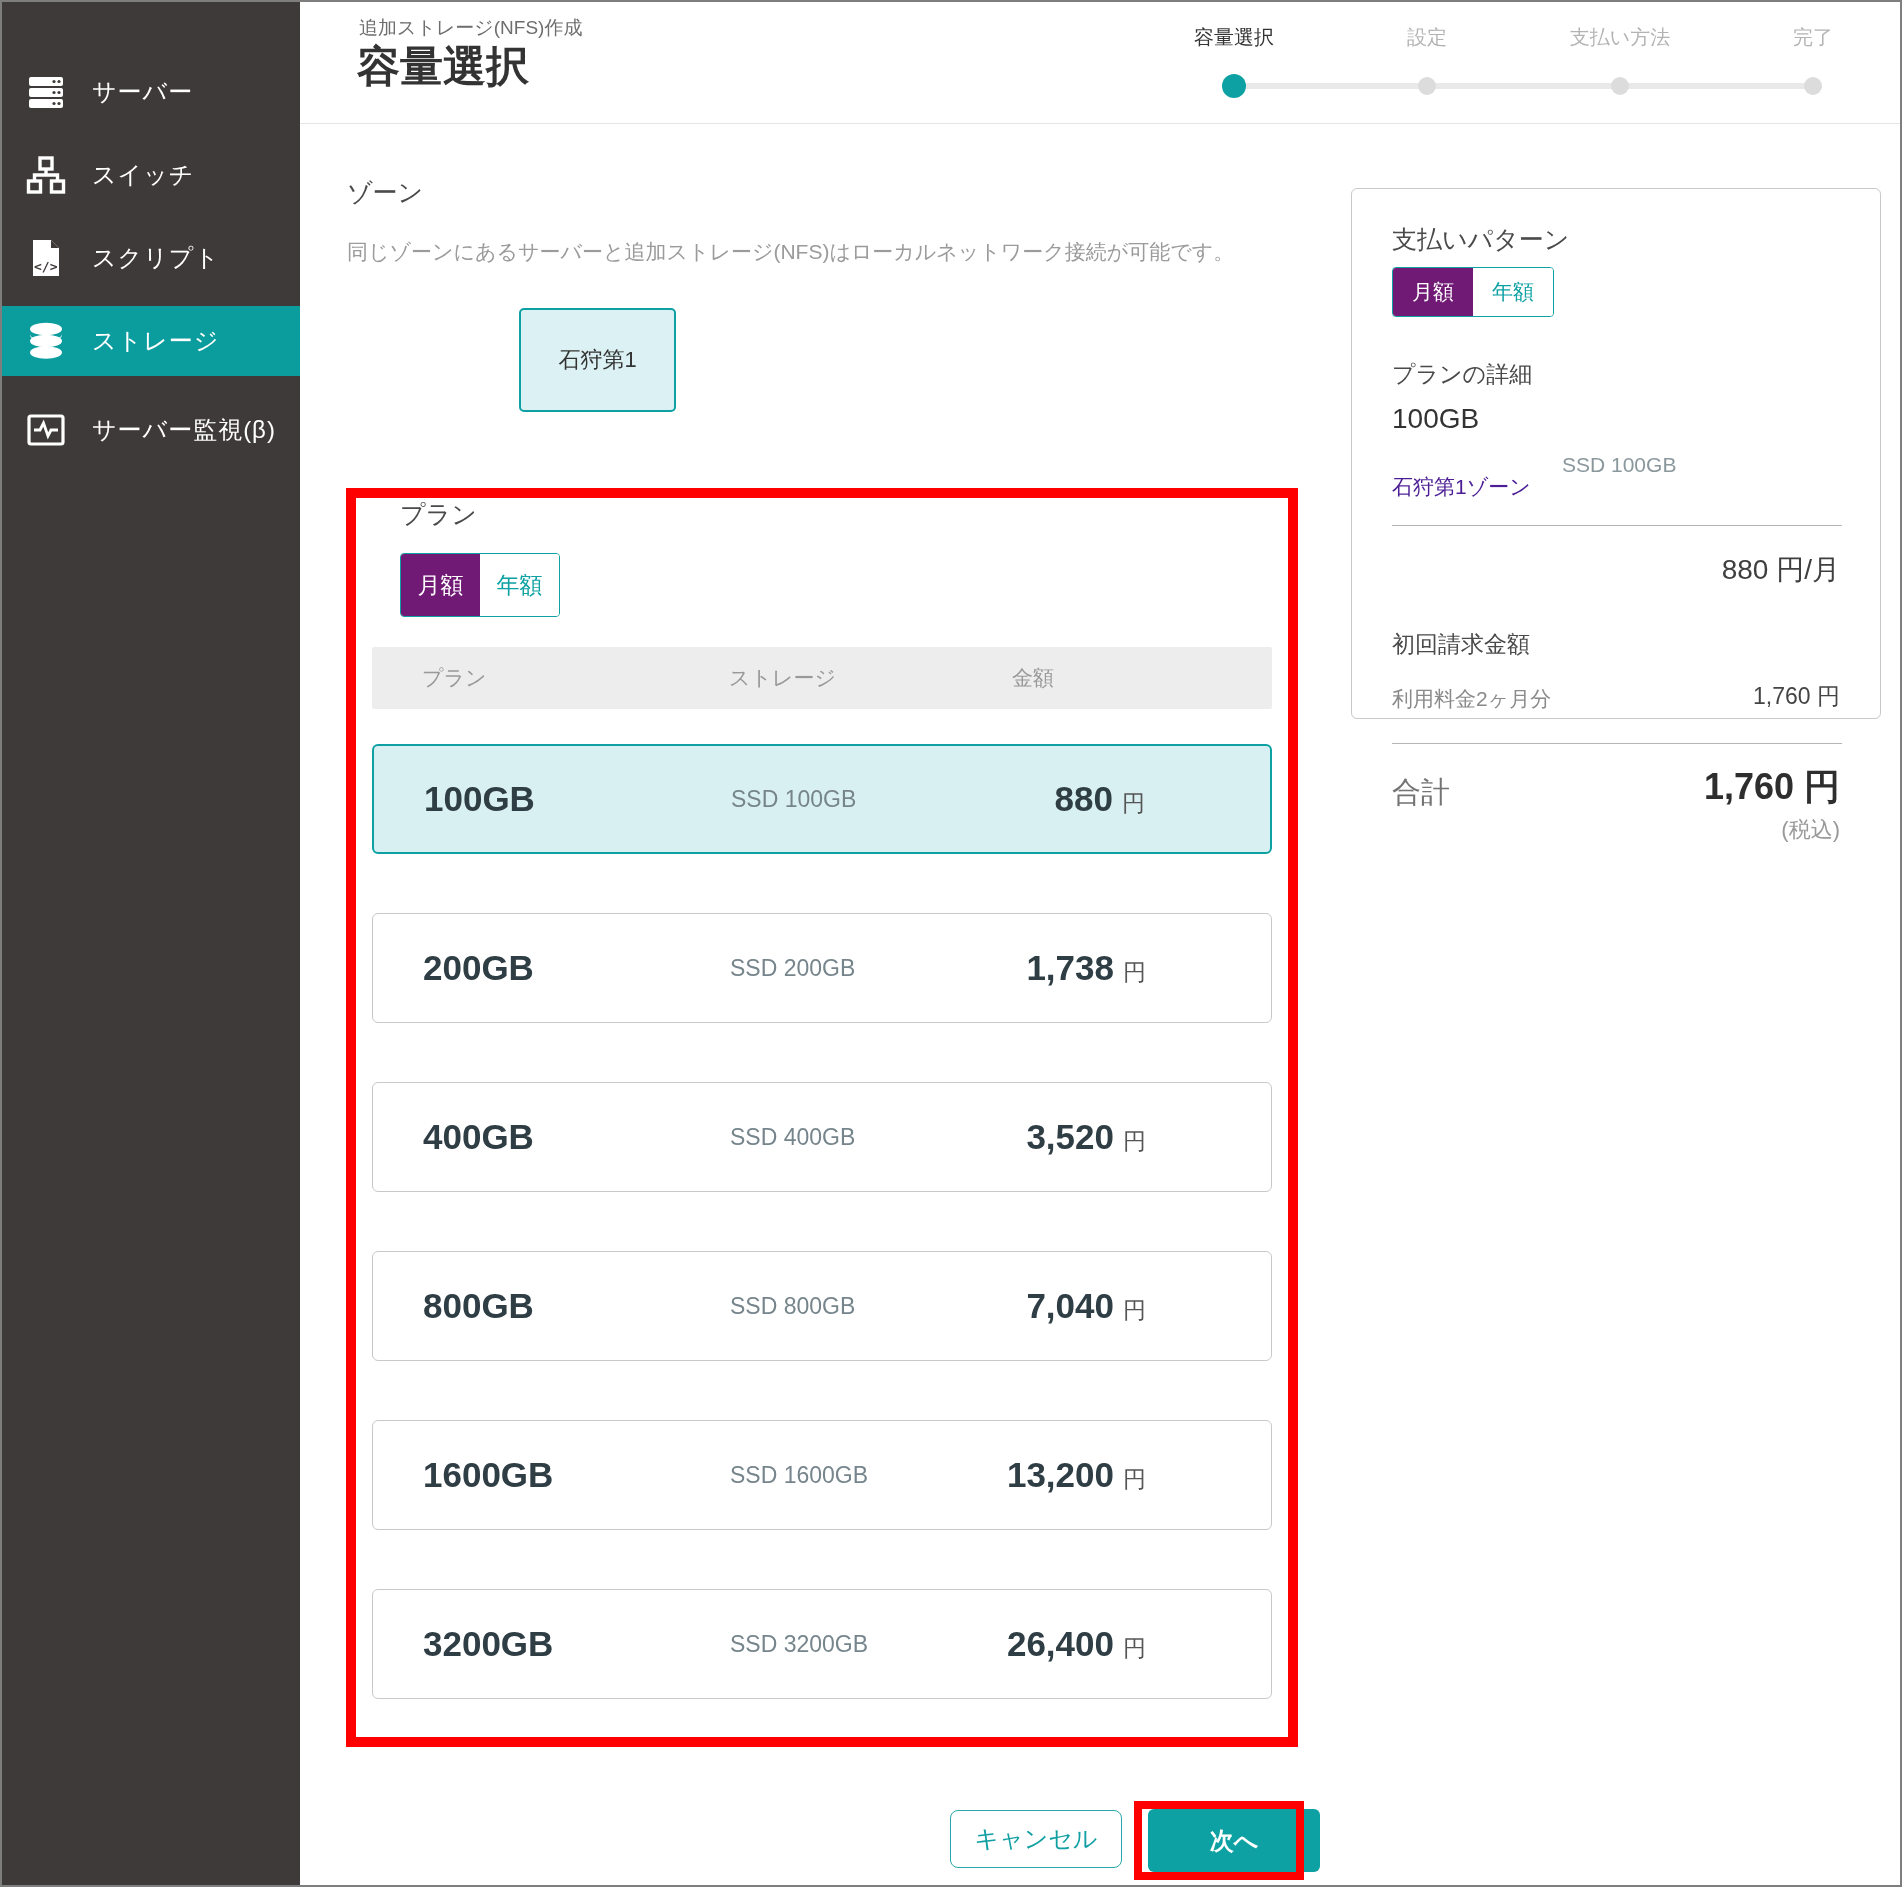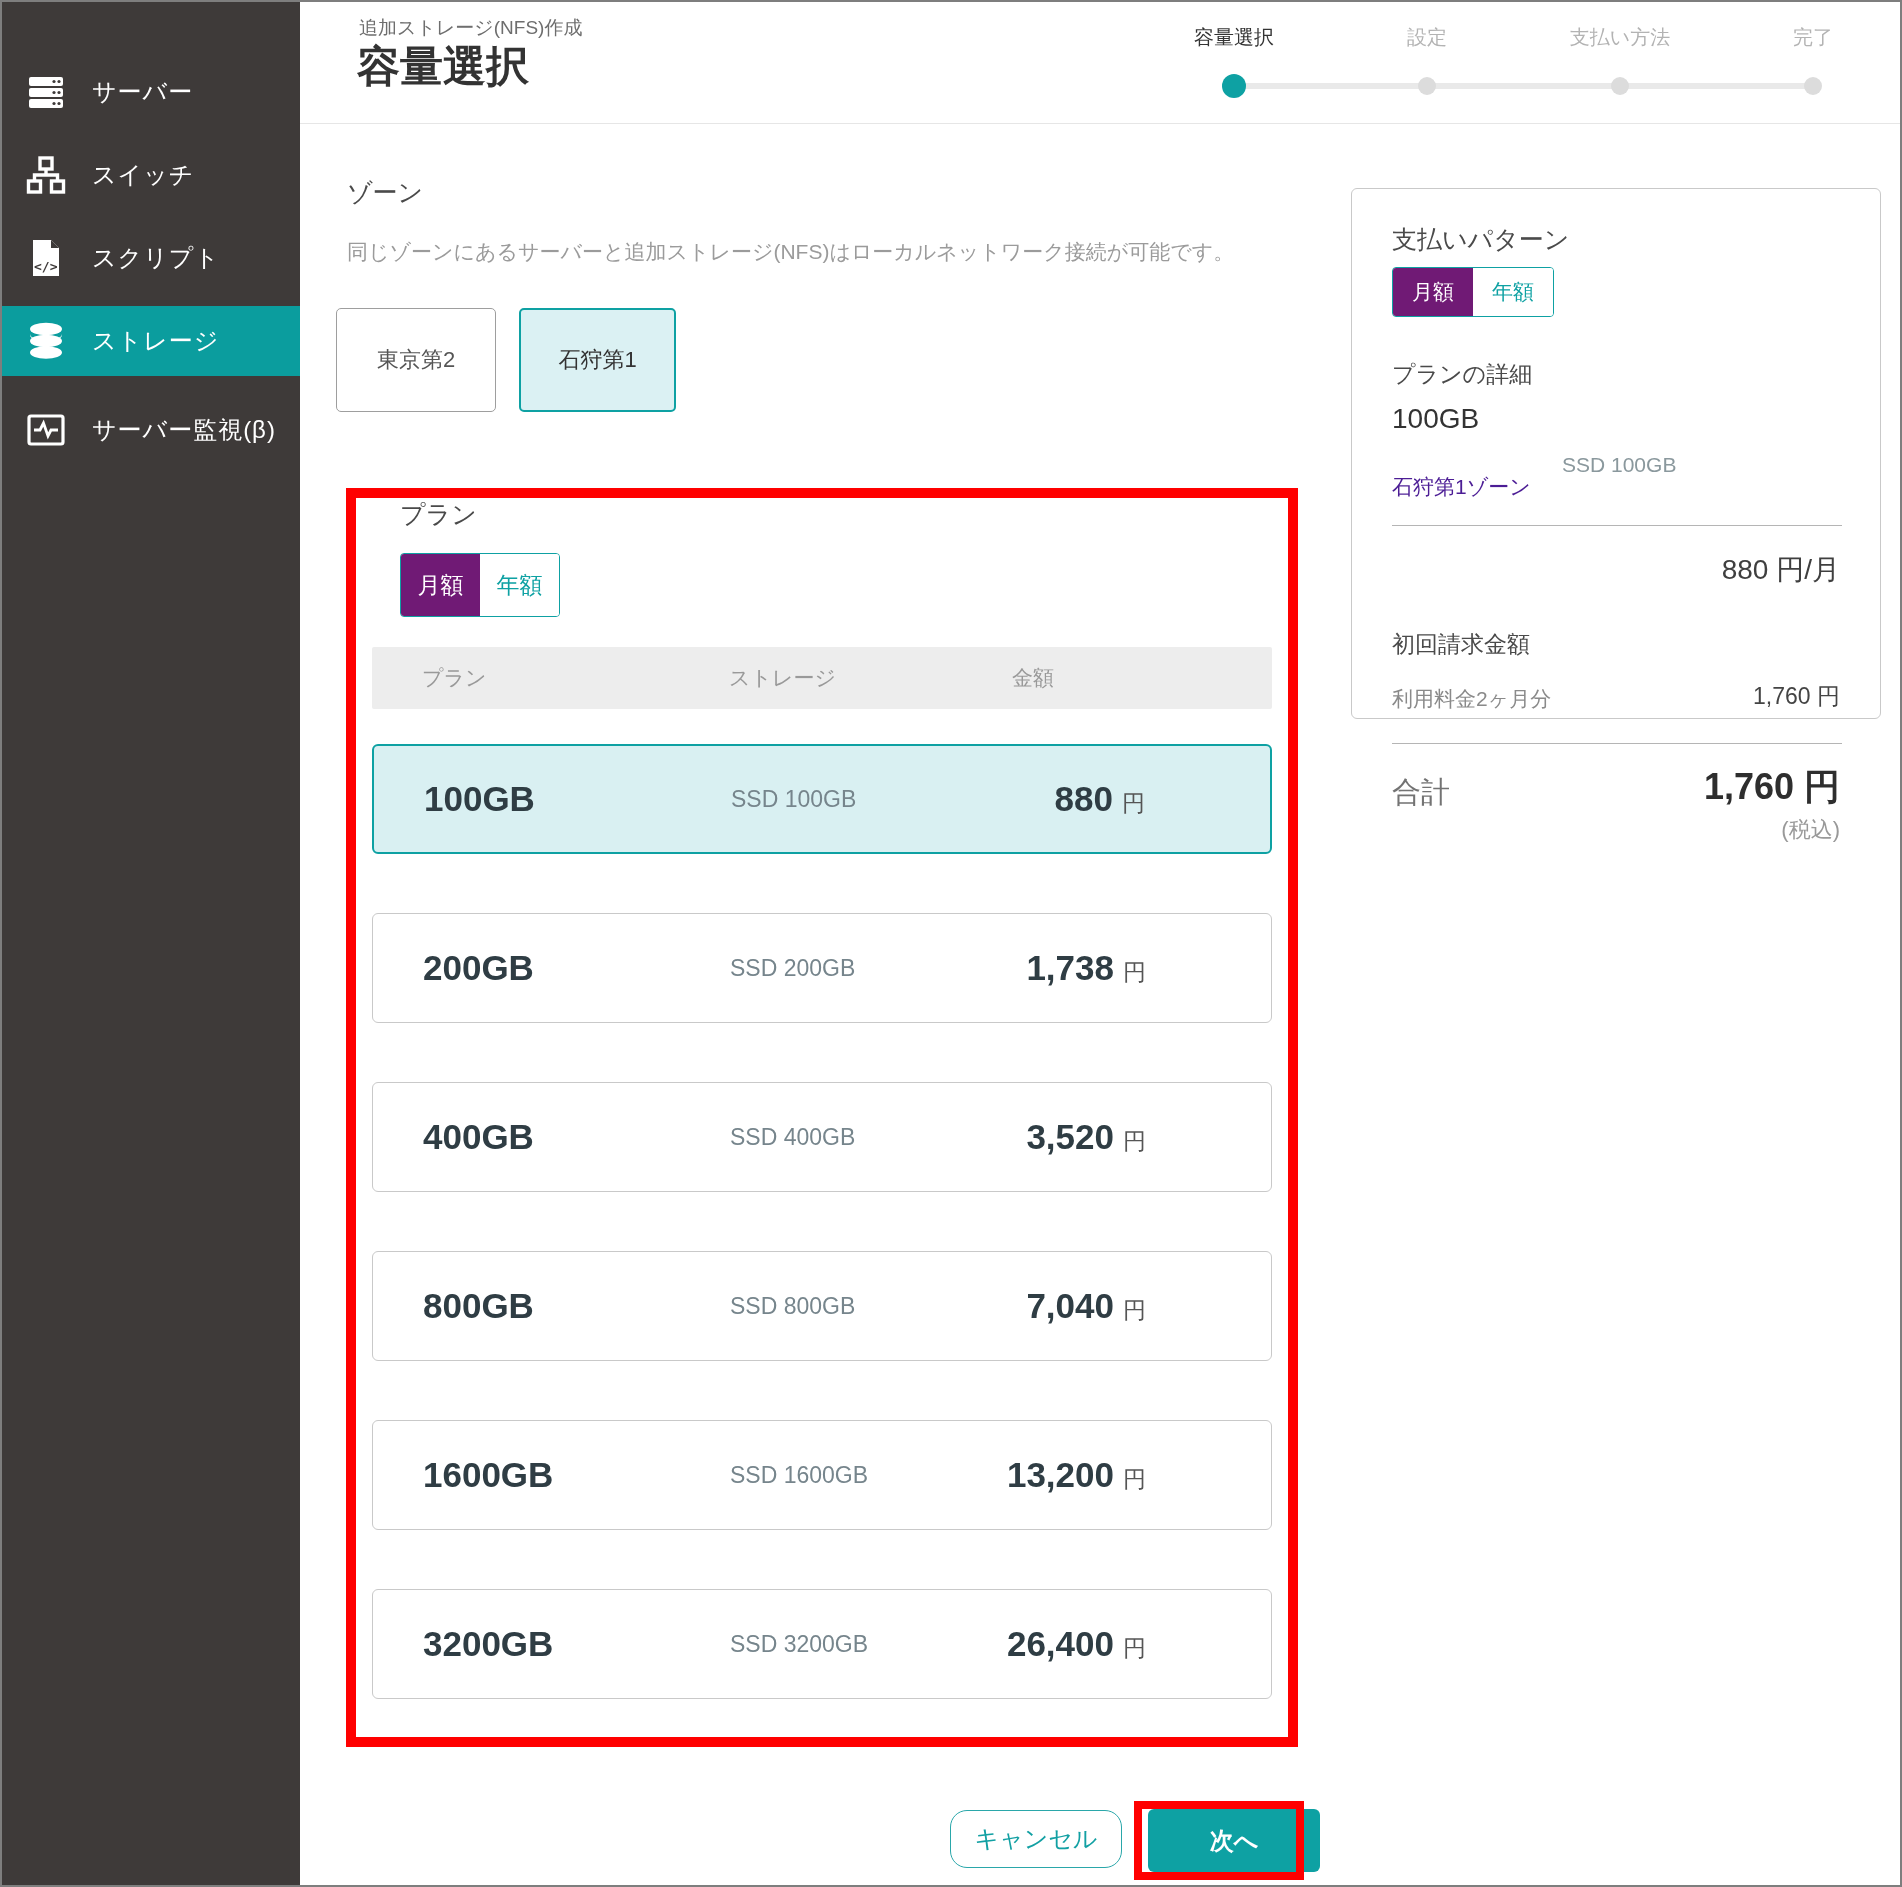--- a/index.html
+++ b/index.html
@@ -82,21 +82,21 @@
   .firstbill { left:40px; top:440px; font-size:23px; color:#4a4a4a; }
   .usage-label { left:40px; top:496px; font-size:21px; color:#8a8a8a; }
   .usage-price { right:40px; top:492px; font-size:23px; color:#444; }
   .div2 { left:40px; top:554px; width:450px; height:1px; background:#b5b5b5; }
   .total-label { left:40px; top:584px; font-size:29px; color:#737373; }
   .total-price { right:40px; top:574px; font-size:36px; font-weight:bold; color:#2e2e2e; }
   .tax-note { right:40px; top:626px; font-size:22px; color:#999; }
 
   
   .cancel-btn { position:absolute; left:948px; top:1808px; width:172px; height:58px;
-    background:#fff; border:1px solid #2aa7aa; border-radius:17px; color:#12a0a3;
+    background:#fff; border:1px solid #2aa7aa; border-radius:8px; color:#12a0a3;
     font-size:24px; display:flex; align-items:center; justify-content:center; cursor:pointer; }
   .next-btn { position:absolute; left:1146px; top:1807px; width:172px; height:63px;
     background:#0ea1a3; border:none; border-radius:6px; color:#fff; font-size:24px;
     font-weight:bold; display:flex; align-items:center; justify-content:center; cursor:pointer; }
 </style>
 </head>
 <body>
 
 <div class="page">
 
@@ -175,21 +175,20 @@
   <div class="step-label" style="left:1618px">支払い方法</div>
   <div class="step-label" style="left:1811px">完了</div>
   <div class="step-line" style="left:1232px; width:579px;"></div>
   <div class="step-dot active" style="left:1232px"></div>
   <div class="step-dot" style="left:1425px"></div>
   <div class="step-dot" style="left:1618px"></div>
   <div class="step-dot" style="left:1811px"></div>
 
   <div class="zone-label">ゾーン</div>
   <div class="zone-desc">同じゾーンにあるサーバーと追加ストレージ(NFS)はローカルネットワーク接続が可能です。</div>
-  <div class="zone-btn" style="left:334px; width:160px;">東京第2</div>
   <div class="zone-btn selected" style="left:517px; width:157px;">石狩第1</div>
 
   <div class="annotation" style="left:344px; top:486px; width:952px; height:1259px;"></div>
 
   <div class="plan-label">プラン</div>
 
   <div class="toggle plan-toggle">
     <div class="tab selected">月額</div>
     <div class="tab">年額</div>
   </div>

